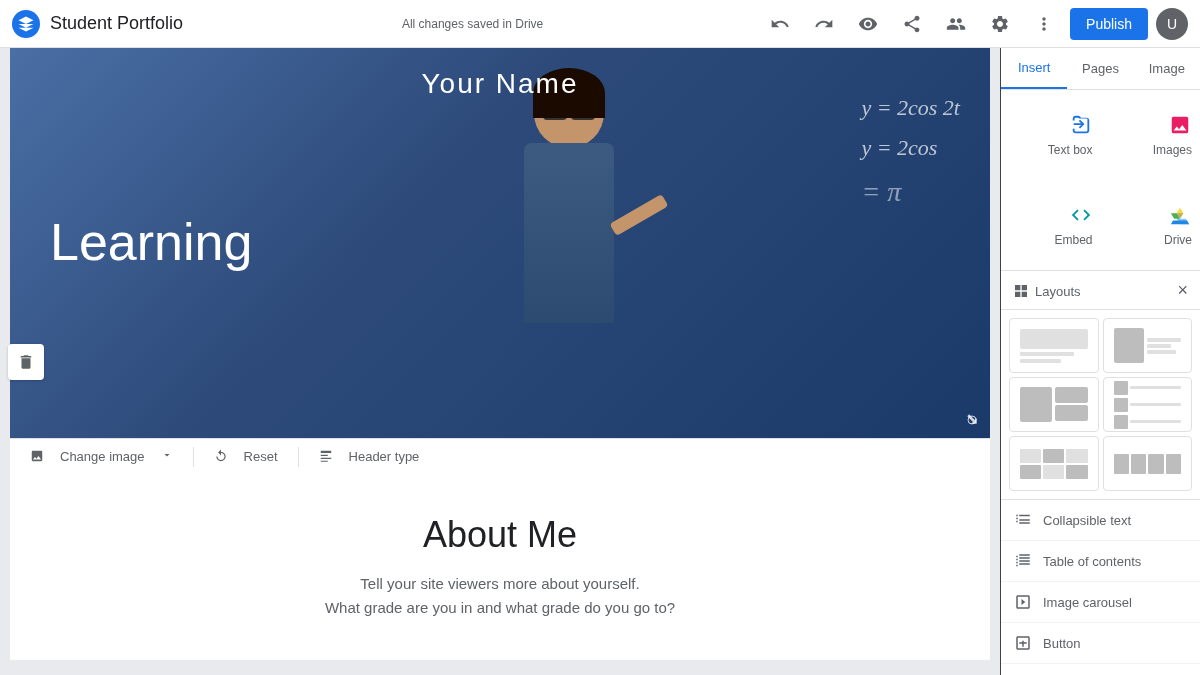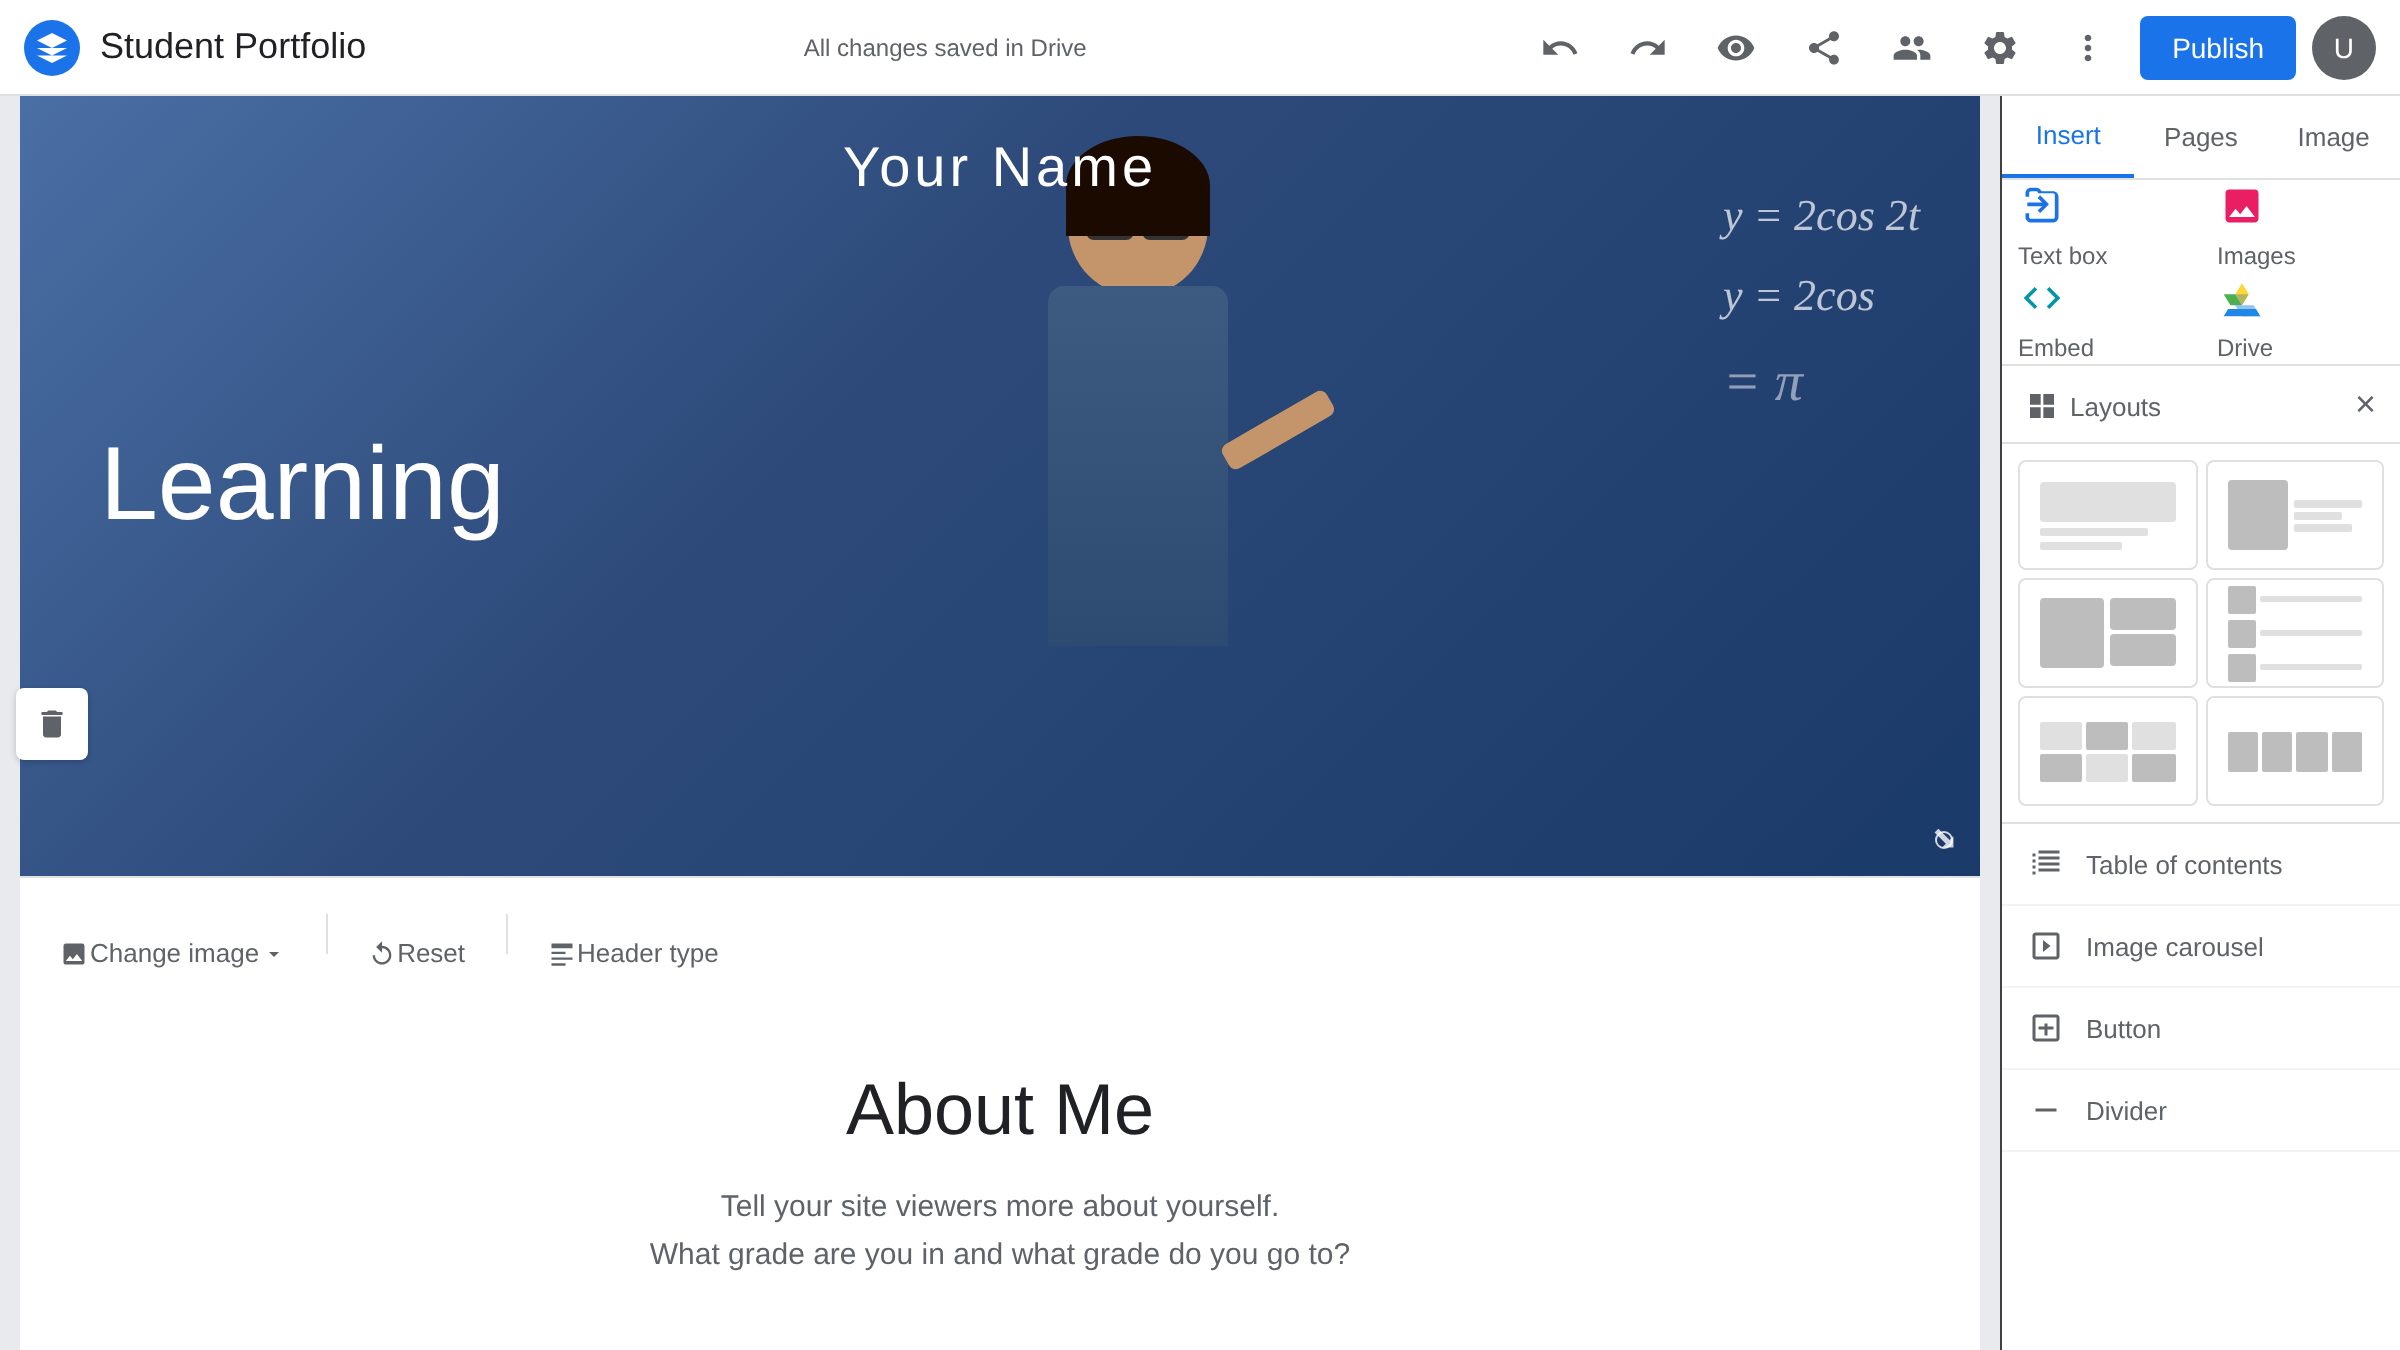--- a/index.html
+++ b/index.html
@@ -79,23 +79,23 @@
       color: white; font-size: 28px; font-weight: 300; letter-spacing: 2px;
     }
 
     
     .hero-toolbar {
       background: #fff; border-top: 1px solid #e0e0e0;
       padding: 6px 12px; display: flex; align-items: center; gap: 8px;
       font-size: 13px; color: #5f6368;
     }
     .hero-tool-btn {
-      display: flex; align-items: center; gap: 1px; padding: 4px 8px;
+      display: flex; align-items: flex-start; gap: 16px; padding: 4px 8px;
       border: none; background: transparent; cursor: pointer;
-      color: #5f6368; font-size: 13px; border-radius: 4px; margin-top: 20px;
+      color: #5f6368; font-size: 13px; border-radius: 4px;
     }
     .hero-tool-sep { width: 1px; height: 20px; background: #e0e0e0; margin: 0 4px; }
 
     
     .about-section {
       background: white; padding: 40px 60px; text-align: center;
     }
     .about-title { font-size: 36px; font-weight: 400; color: #202124; margin-bottom: 16px; }
     .about-desc { font-size: 15px; color: #5f6368; line-height: 1.6; }
 
@@ -113,22 +113,22 @@
       border: none; background: transparent;
     }
     .panel-tab.active { color: #1a73e8; border-bottom: 2px solid #1a73e8; }
 
     
     .insert-panel { padding: 0; }
 
     
     .insert-grid { display: grid; grid-template-columns: 1fr 1fr; gap: 0; border-bottom: 1px solid #e0e0e0; }
     .insert-item {
-      display: flex; flex-direction: column; align-items: flex-start; justify-content: center;
-      padding: 1px 8px; cursor: pointer; border: none; background: transparent;
+      display: flex; flex-direction: column; align-items: flex-end; justify-content: center;
+      padding: 23px 8px; cursor: pointer; border: none; background: transparent;
       font-size: 12px; color: #5f6368; gap: 6px;
     }
     .insert-item-icon { width: 24px; height: 24px; display: flex; align-items: center; justify-content: center; }
     .insert-item-label { font-size: 12px; color: #5f6368; }
 
     
     .layouts-header {
       display: flex; align-items: flex-end; justify-content: space-between;
       padding: 10px 12px; font-size: 13px; color: #5f6368; border-bottom: 1px solid #e0e0e0;
     }
@@ -434,20 +434,28 @@
             <div style="height:20px;background:#bdbdbd;flex:1;border-radius:1px;"></div>
             <div style="height:20px;background:#bdbdbd;flex:1;border-radius:1px;"></div>
             <div style="height:20px;background:#bdbdbd;flex:1;border-radius:1px;"></div>
           </div>
         </div>
 
       </div>
 
       <div>
 
+        <div class="collapsible-item">
+          <div class="collapsible-icon">
+            <svg width="18" height="18" viewBox="0 0 24 24" fill="#5f6368">
+                <path d="M3 9h2v2H3zm0-4h2v2H3zm0 8h2v2H3zm4 4h14v-2H7zm0-4h14v-2H7zm0-8v2h14V5H7z"></path>
+              </svg>
+          </div>
+          <span>Collapsible text</span>
+        </div>
 
         <div class="collapsible-item">
           <div class="collapsible-icon">
             <svg width="18" height="18" viewBox="0 0 24 24" fill="#5f6368">
                 <path d="M3 9h2v2H3zm0-4h2v2H3zm0 8h2v2H3zm0 4h2v2H3zm4 0h14v-2H7zm0-4h14v-2H7zm0-4h14v-2H7zm0-4h14v-2H7z"></path>
               </svg>
           </div>
           <span>Table of contents</span>
         </div>
 

